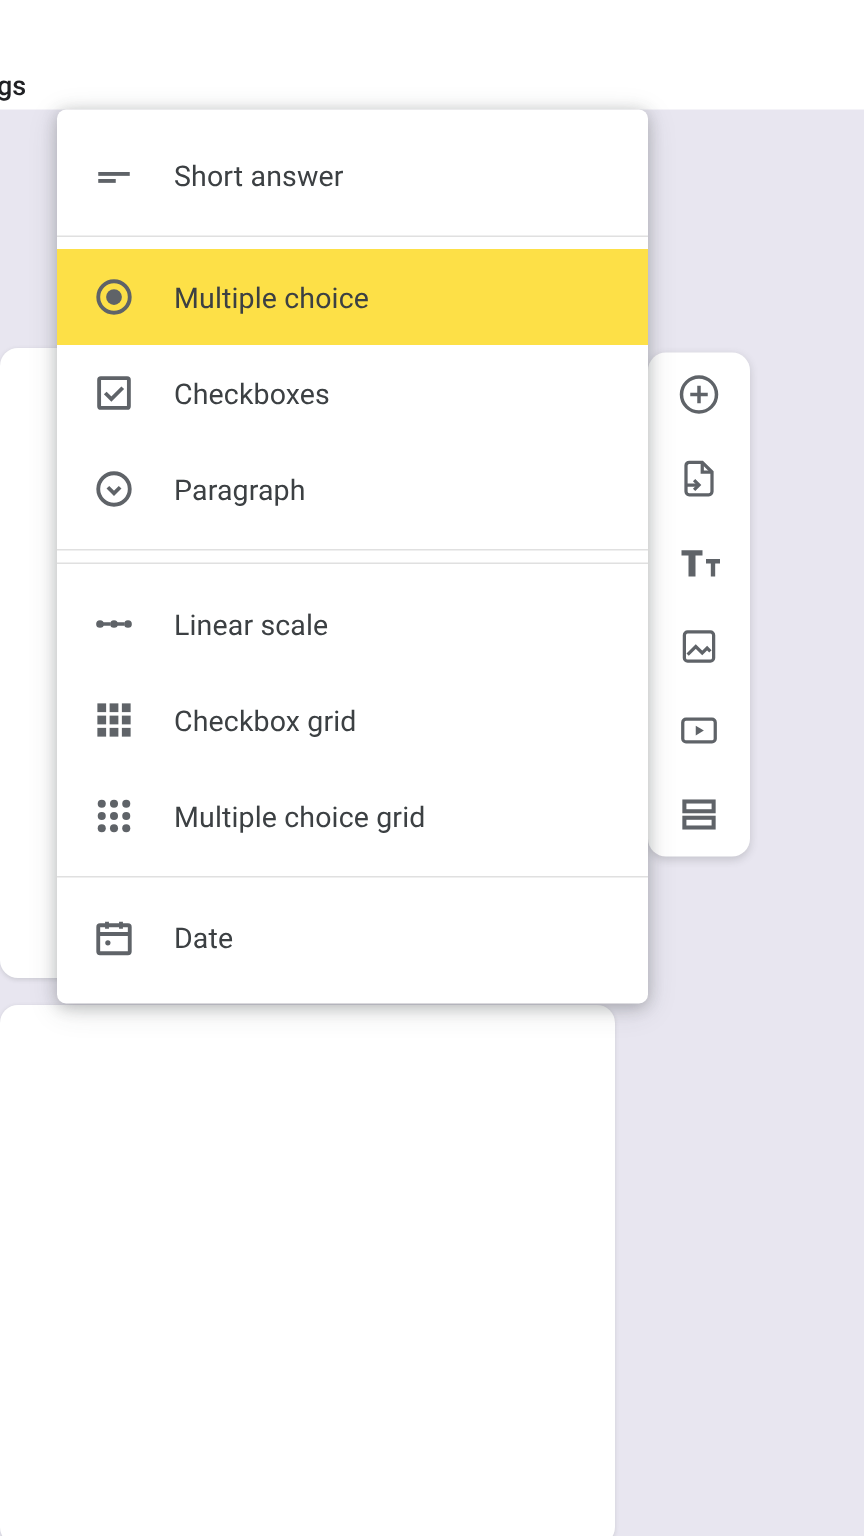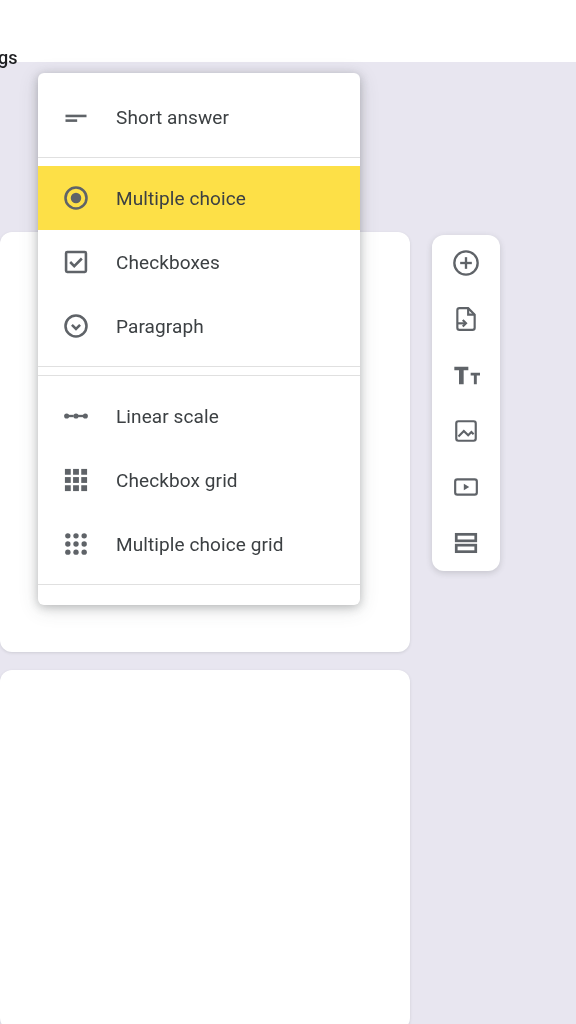--- a/index.html
+++ b/index.html
@@ -10,21 +10,21 @@
     body {
       font-family: 'Google Sans', Roboto, Arial, sans-serif;
       background: #e8e6f0;
       width: 576px;
       height: 1024px;
       position: relative;
       overflow: hidden;
     }
     .header-area {
       background: #fff;
-      height: 62px;
+      height: 73px;
       width: 576px;
     }
     .header-text {
       position: absolute;
       top: 47px;
       left: -2px;
       font-size: 18px;
       font-weight: 500;
       color: #202124;
     }
@@ -66,21 +66,21 @@
       display: flex;
       align-items: center;
       justify-content: center;
       cursor: pointer;
       color: #5f6368;
     }
     .dropdown-menu {
       position: absolute;
       top: 73px;
       left: 38px;
-      width: 322px;
+      width: 394px;
       background: #fff;
       border-radius: 6px;
       box-shadow: 0 2px 10px rgba(60,64,67,0.3), 0 4px 20px rgba(60,64,67,0.15);
       padding: 12px 0;
     }
     .menu-section {
       padding: 0;
     }
     .menu-divider {
       border: none;
@@ -258,15 +258,27 @@
             <circle cx="19" cy="19" r="2.3"></circle>
           </svg>
       </span>
       <span class="menu-label">Multiple choice grid</span>
     </div>
   </div>
 
   <hr class="menu-divider">
 
   <div class="menu-section">
+    <div class="menu-item">
+      <span class="menu-icon">
+        <svg width="28" height="28" viewBox="0 0 24 24" fill="none" stroke="currentColor" stroke-width="2.2">
+            <rect x="3" y="5" width="18" height="16" rx="1"></rect>
+            <line x1="3" y1="10" x2="21" y2="10"></line>
+            <line x1="8" y1="3" x2="8" y2="7"></line>
+            <line x1="16" y1="3" x2="16" y2="7"></line>
+            <circle cx="8.5" cy="15" r="1.5" fill="currentColor" stroke="none"></circle>
+          </svg>
+      </span>
+      <span class="menu-label">Date</span>
+    </div>
   </div>
 
 </div>
 
 </body></html>

